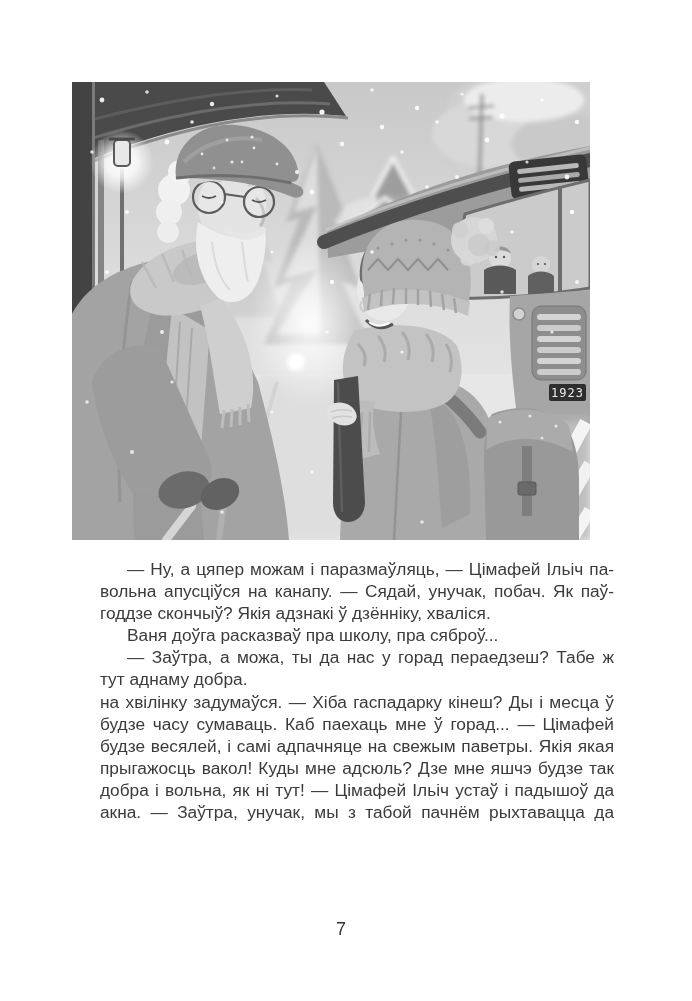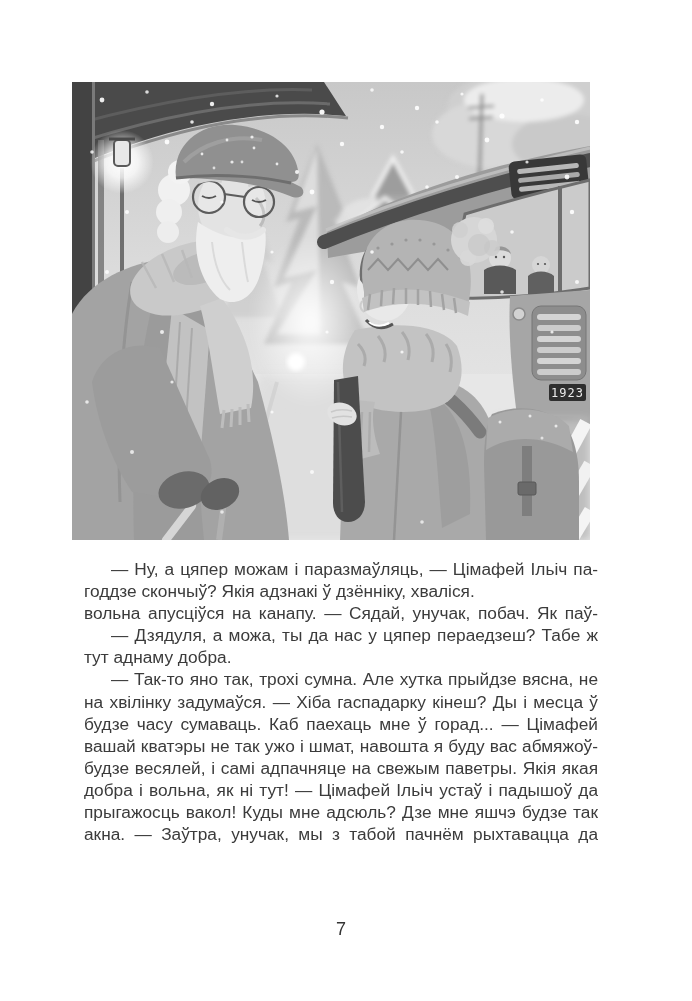--- a/index.html
+++ b/index.html
@@ -1,20 +1,20 @@
 <!DOCTYPE html>
 <html><head>
 <meta charset="utf-8">
 <style>
   html,body{margin:0;padding:0;background:#ffffff;}
   .page{position:relative;width:692px;height:1001px;background:#ffffff;overflow:hidden;
         font-family:"Liberation Sans", sans-serif;}
   .illustration{position:absolute;left:72px;top:82px;width:518px;height:458px;}
   .illustration svg{display:block;width:100%;height:100%;}
-  #story{position:absolute;left:84px;top:558px;width:514px;color:#3b3b3b;}
+  #story{position:absolute;left:100px;top:558px;width:514px;color:#3b3b3b;}
   .story-line{font-size:17.3px;line-height:22.1px;height:22.1px;overflow:hidden;
               text-align:justify;text-align-last:justify;}
   .story-line.last{text-align-last:left;}
   .story-line.indent{padding-left:27px;}
   .page-number{position:absolute;left:84px;top:919px;width:514px;text-align:center;
                font-size:18px;color:#333333;}
 </style>
 </head>
 <body>
 
@@ -317,29 +317,28 @@
         <circle cx="480" cy="250" r="1.6" opacity="0.8"></circle>
           <circle cx="150" cy="430" r="1.8" opacity="0.7"></circle>
         <circle cx="350" cy="440" r="1.8" opacity="0.7"></circle>
           <circle cx="100" cy="300" r="1.6" opacity="0.75"></circle>
       </g>
     </svg>
   </div>
 
   <div id="story">
       <div class="story-line indent">— Ну, а цяпер можам і паразмаўляць, — Цімафей Ільіч па-</div>
+      <div class="story-line">вольна апусціўся на канапу. — Сядай, унучак, побач. Як паў-</div>
       <div class="story-line last">годдзе скончыў? Якія адзнакі ў дзённіку, хваліся.</div>
-      <div class="story-line">вольна апусціўся на канапу. — Сядай, унучак, побач. Як паў-</div>
-      <div class="story-line indent">— Дзядуля, а можа, ты да нас у цяпер пераедзеш? Табе ж</div>
+      <div class="story-line indent last">Ваня доўга расказваў пра школу, пра сяброў...</div>
+      <div class="story-line indent">— Заўтра, а можа, ты да нас у горад пераедзеш? Табе ж</div>
       <div class="story-line last">тут аднаму добра.</div>
-      <div class="story-line indent">— Так-то яно так, трохі сумна. Але хутка прыйдзе вясна, не</div>
       <div class="story-line">на хвілінку задумаўся. — Хіба гаспадарку кінеш? Ды і месца ў</div>
       <div class="story-line">будзе часу сумаваць. Каб паехаць мне ў горад... — Цімафей</div>
-      <div class="story-line">вашай кватэры не так ужо і шмат, навошта я буду вас абмяжоў-</div>
       <div class="story-line">будзе весялей, і самі адпачняце на свежым паветры. Якія якая</div>
+      <div class="story-line">прыгажосць вакол! Куды мне адсюль? Дзе мне яшчэ будзе так</div>
       <div class="story-line">добра і вольна, як ні тут! — Цімафей Ільіч устаў і падышоў да</div>
-      <div class="story-line">прыгажосць вакол! Куды мне адсюль? Дзе мне яшчэ будзе так</div>
       <div class="story-line">акна. — Заўтра, унучак, мы з табой пачнём рыхтавацца да нава-</div>
     </div>
 
   <div class="page-number">7</div>
 
 </div>
 
 </body></html>

